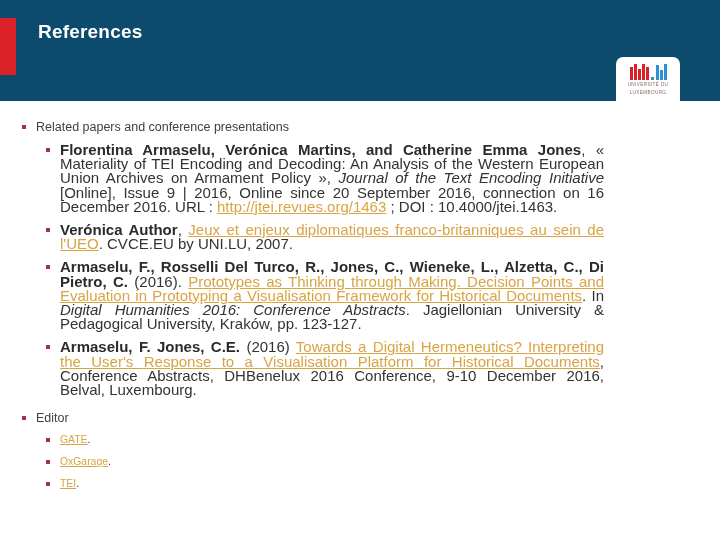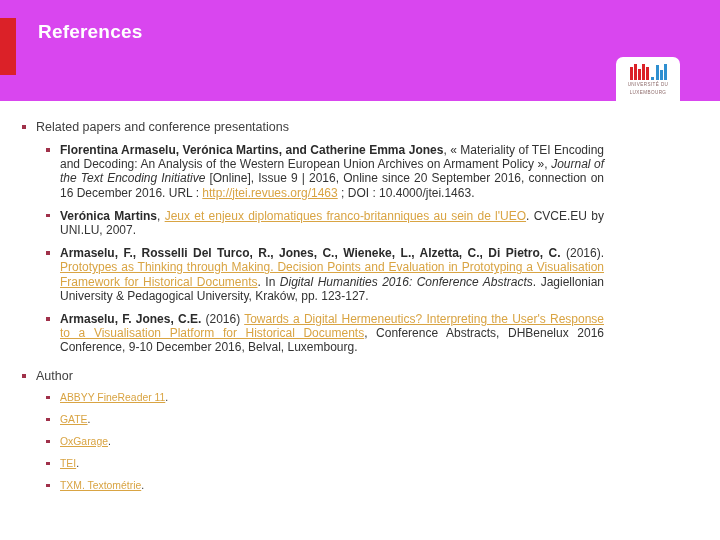--- a/index.html
+++ b/index.html
@@ -15,21 +15,21 @@
     position: relative;
   }
 
   
   .header {
     position: absolute;
     left: 0;
     top: 0;
     width: 720px;
     height: 101px;
-    background: #d946ef;
+    background: #0c4a6e;
   }
   .accent-bar {
     position: absolute;
     left: 0;
     top: 18px;
     width: 16px;
     height: 57px;
     background: #db2128;
   }
   .page-title {
@@ -114,21 +114,21 @@
     left: 12px;
     top: 6px;
     width: 4px;
     height: 4px;
     background: #a0314a;
   }
 
   .l2 {
     position: relative;
     padding-left: 26px;
-    font-size: 12px;
+    font-size: 15px;
     color: #333333;
     line-height: 14.2px;
     text-align: justify;
     margin-bottom: 9px;
   }
   .l2 > .bullet {
     position: absolute;
     left: 12px;
     top: 5px;
     width: 3.5px;
@@ -202,67 +202,59 @@
 
     <div class="refs-wrap">
 
       <div class="l2">
         <span class="bullet"></span>
         <b class="auth">Florentina Armaselu, Verónica Martins, and Catherine Emma Jones</b><span>, « Materiality of TEI Encoding and Decoding: An Analysis of the Western European Union Archives on Armament Policy », </span><i class="it">Journal of the Text Encoding Initiative</i><span> [Online], Issue 9 | 2016, Online since 20 September 2016, connection on 16 December 2016. URL : </span><span class="lnk">http://jtei.revues.org/1463</span><span> ; DOI : 10.4000/jtei.1463.</span>
       </div>
 
       <div class="l2">
         <span class="bullet"></span>
-        <b class="auth">Verónica Martins</b><span>, </span><span class="lnk">Jeux et enjeux diplomatiques franco-britanniques au sein de l'UEO</span><span>. CVCE.EU by UNI.LU, 2007.</span>
+        <b class="auth">Verónica Author</b><span>, </span><span class="lnk">Jeux et enjeux diplomatiques franco-britanniques au sein de l'UEO</span><span>. CVCE.EU by UNI.LU, 2007.</span>
       </div>
 
       <div class="l2">
         <span class="bullet"></span>
         <b class="auth">Armaselu, F., Rosselli Del Turco, R., Jones, C., Wieneke, L., Alzetta, C., Di Pietro, C.</b><span> (2016). </span><span class="lnk">Prototypes as Thinking through Making. Decision Points and Evaluation in Prototyping a Visualisation Framework for Historical Documents</span><span>. In </span><i class="it">Digital Humanities 2016: Conference Abstracts</i><span>. Jagiellonian University &amp; Pedagogical University, Kraków, pp. 123-127.</span>
       </div>
 
       <div class="l2">
         <span class="bullet"></span>
         <b class="auth">Armaselu, F. Jones, C.E.</b><span> (2016) </span><span class="lnk">Towards a Digital Hermeneutics? Interpreting the User's Response to a Visualisation Platform for Historical Documents</span><span>, Conference Abstracts, DHBenelux 2016 Conference, 9-10 December 2016, Belval, Luxembourg.</span>
       </div>
 
     </div>
   </div>
 
   <div class="sec-links">
     <div class="l1">
       <span class="bullet"></span>
-      <span>Author</span>
+      <span>Editor</span>
     </div>
 
     <div class="links-wrap">
 
+
       <div class="links-l2">
         <span class="bullet"></span>
-        <span class="lnk">ABBYY FineReader 11</span><span>.</span>
+        <span class="lnk">GATE</span><span>.</span>
       </div>
 
       <div class="links-l2">
         <span class="bullet"></span>
-        <span class="lnk">GATE</span><span>.</span>
-      </div>
+        <span class="lnk">OxGarage</span><span>.</span>
+      </div>
+
+
 
       <div class="links-l2">
         <span class="bullet"></span>
-        <span class="lnk">OxGarage</span><span>.</span>
-      </div>
-
-
-
-      <div class="links-l2">
-        <span class="bullet"></span>
         <span class="lnk">TEI</span><span>.</span>
       </div>
 
-      <div class="links-l2">
-        <span class="bullet"></span>
-        <span class="lnk">TXM. Textométrie</span><span>.</span>
-      </div>
 
     </div>
   </div>
 
 </div>
 
 </body></html>

